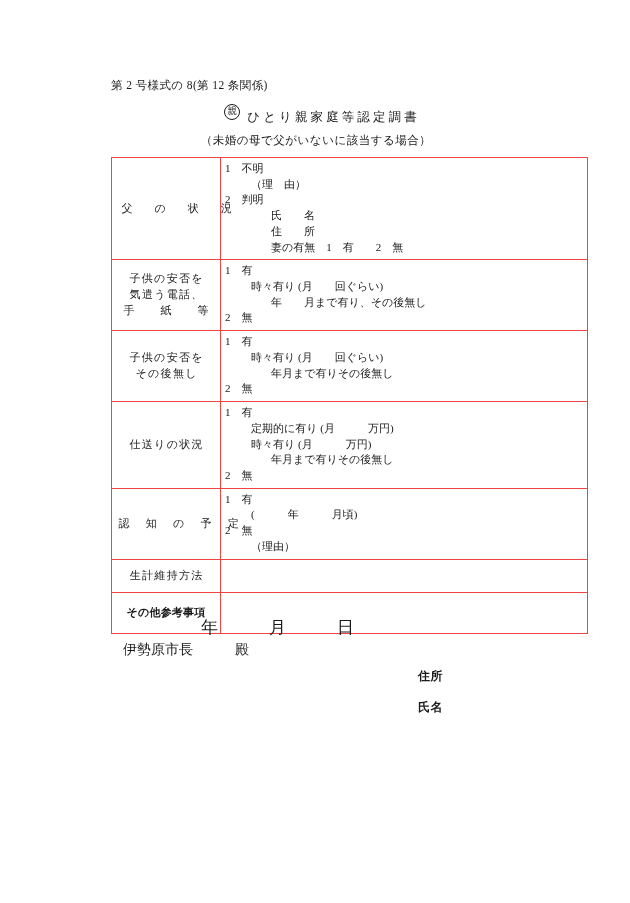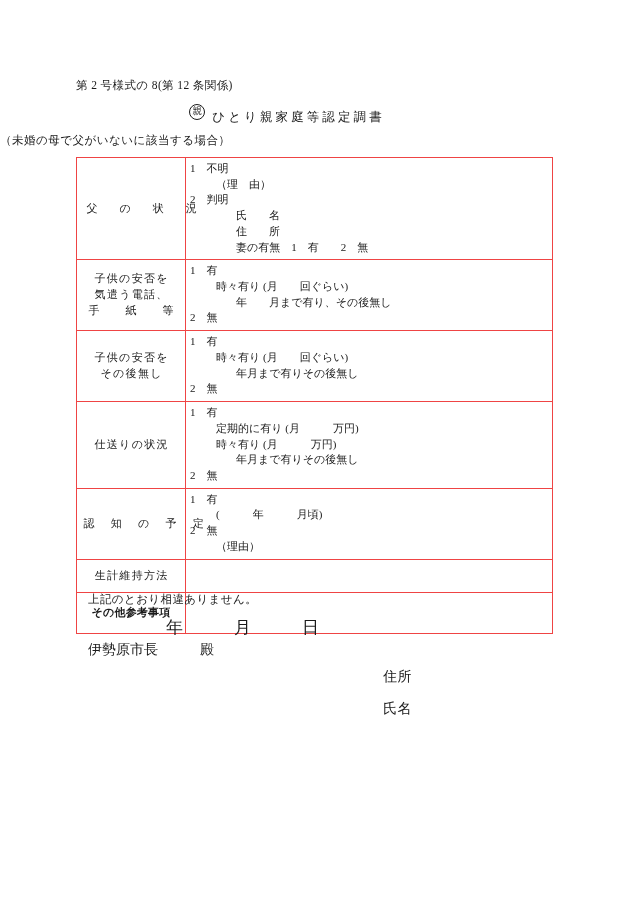--- a/index.html
+++ b/index.html
@@ -16,20 +16,21 @@
     color: #1a1a1a;
     font-size: 11.5px;
     -webkit-font-smoothing: antialiased;
   }
   .page {
     position: absolute;
     inset: 0;
     width: 562px;
     height: 903px;
     overflow: hidden;
+    margin-left: 35px;
   }
 
   
   .form-code {
     position: absolute;
     left: 76px;
     top: 78px;
     font-size: 11.5px;
     letter-spacing: 0.4px;
     white-space: nowrap;
@@ -58,20 +59,21 @@
     overflow: hidden;
   }
   .doc-title .title-text {
     letter-spacing: 3.1px;
   }
   .doc-subtitle {
     position: absolute;
     left: 0;
     right: 0;
     top: 133px;
+    text-align: center;
     font-size: 11.5px;
     letter-spacing: 0.5px;
     white-space: nowrap;
   }
 
   
   .form-table {
     position: absolute;
     left: 76px;
     top: 157px;
@@ -129,21 +131,22 @@
     position: absolute;
     left: 88px;
     top: 641px;
     font-size: 14px;
     white-space: pre;
   }
   .sign-block {
     position: absolute;
     left: 383px;
     top: 668px;
-    font-size: 14px;
+    font-size: 12px;
+    font-weight: bold;
   }
   .sign-block .sign-line {
     display: block;
     white-space: nowrap;
     margin-bottom: 14px;
     letter-spacing: 0.4px;
   }
 </style>
 </head>
 <body>
@@ -229,21 +232,20 @@
         </tr>
         <tr>
           <td class="label-cell">
             <span class="lbl-line lsp-none">その他参考事項</span>
           </td>
           <td class="content-cell" style="height: 33px;"></td>
         </tr>
       </tbody>
   </table>
 
-  <div class="decl">上記のとおり相違ありません。</div>
   <div class="date-line">年　　　月　　　日</div>
   <div class="addressee">伊勢原市長　　　殿</div>
   <div class="sign-block">
       <span class="sign-line">住所</span>
       <span class="sign-line">氏名</span>
     </div>
 
 </div>
 
 </body></html>

